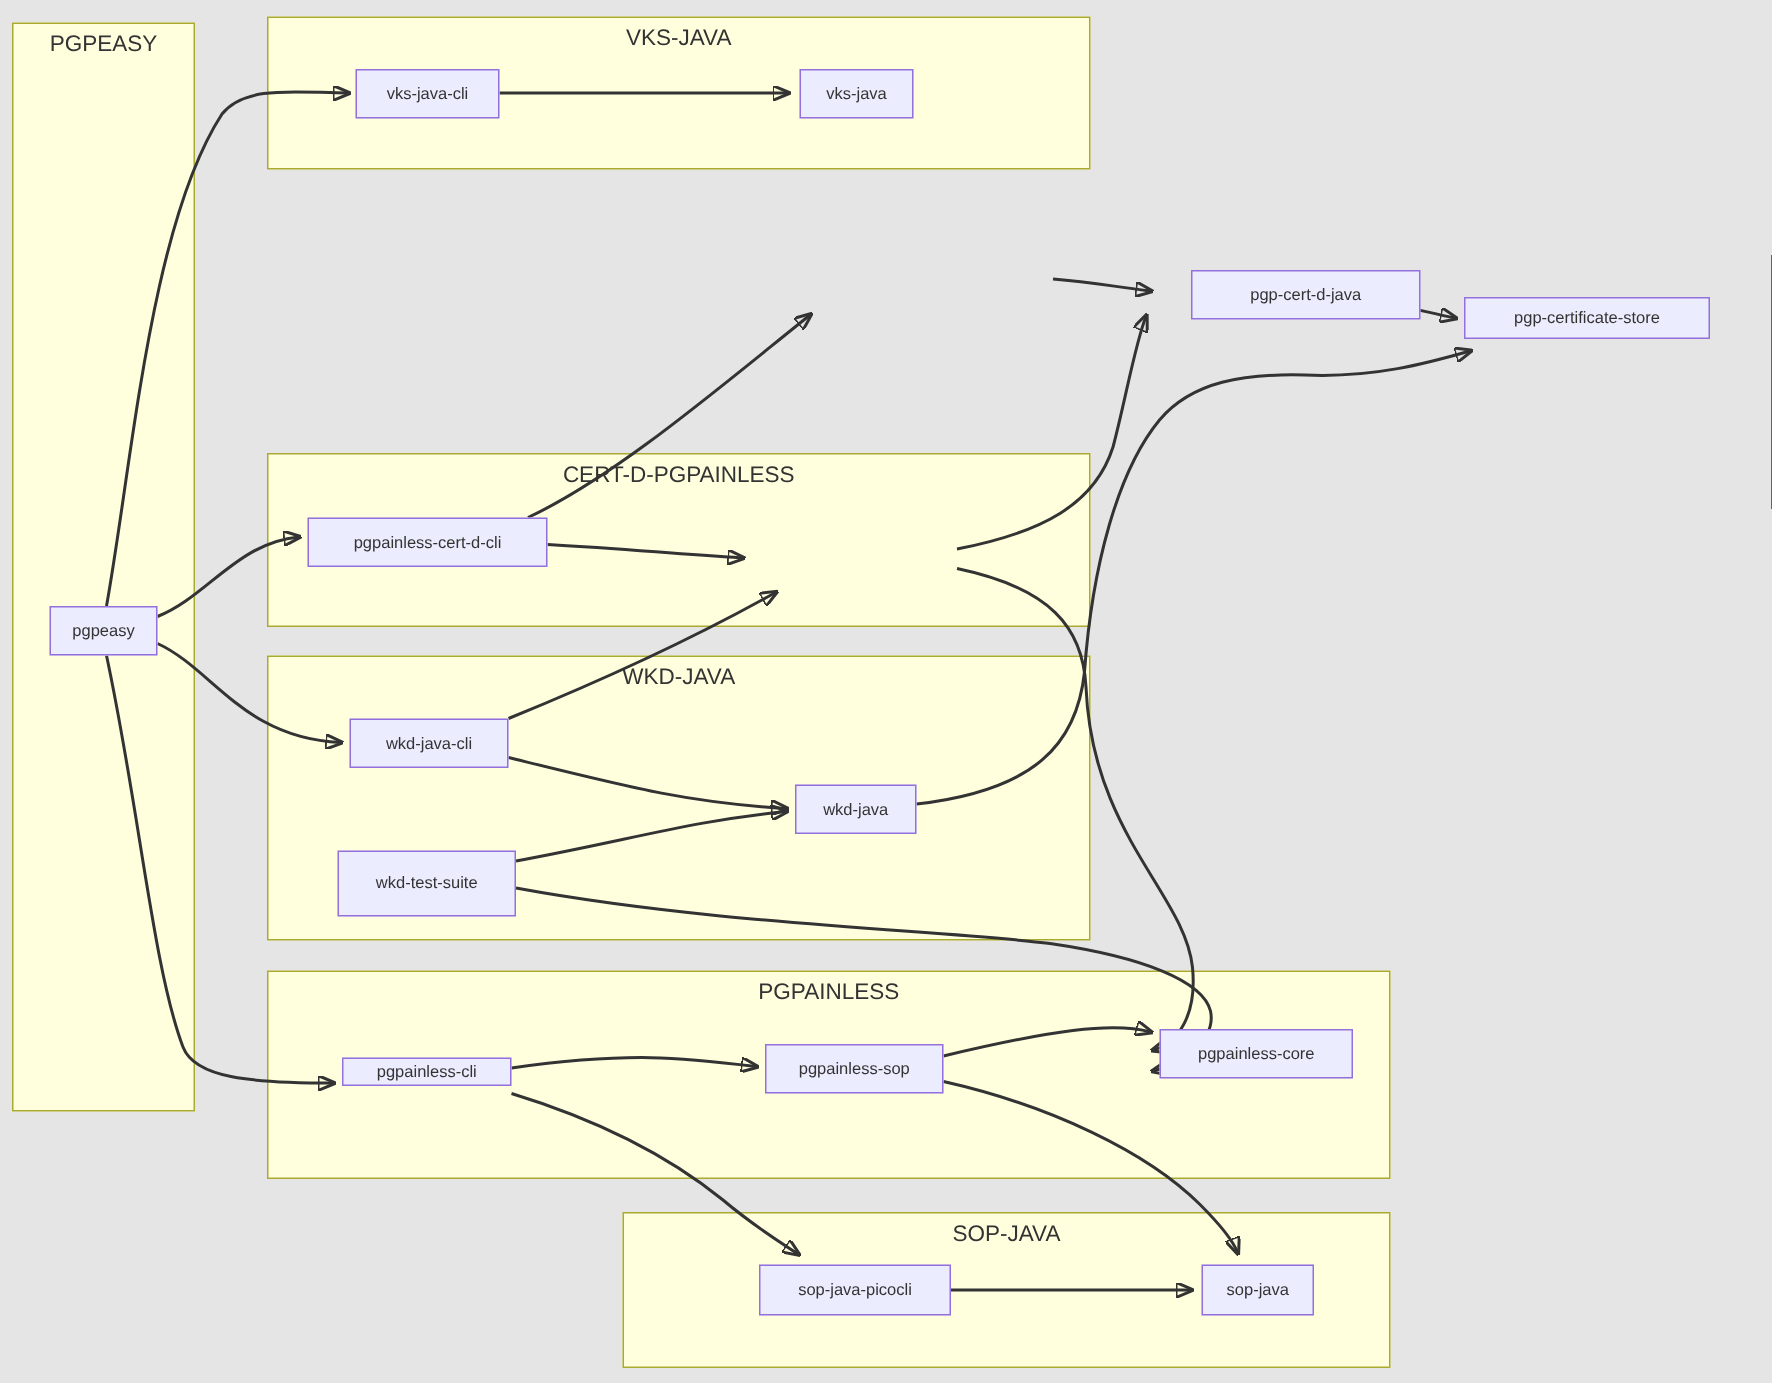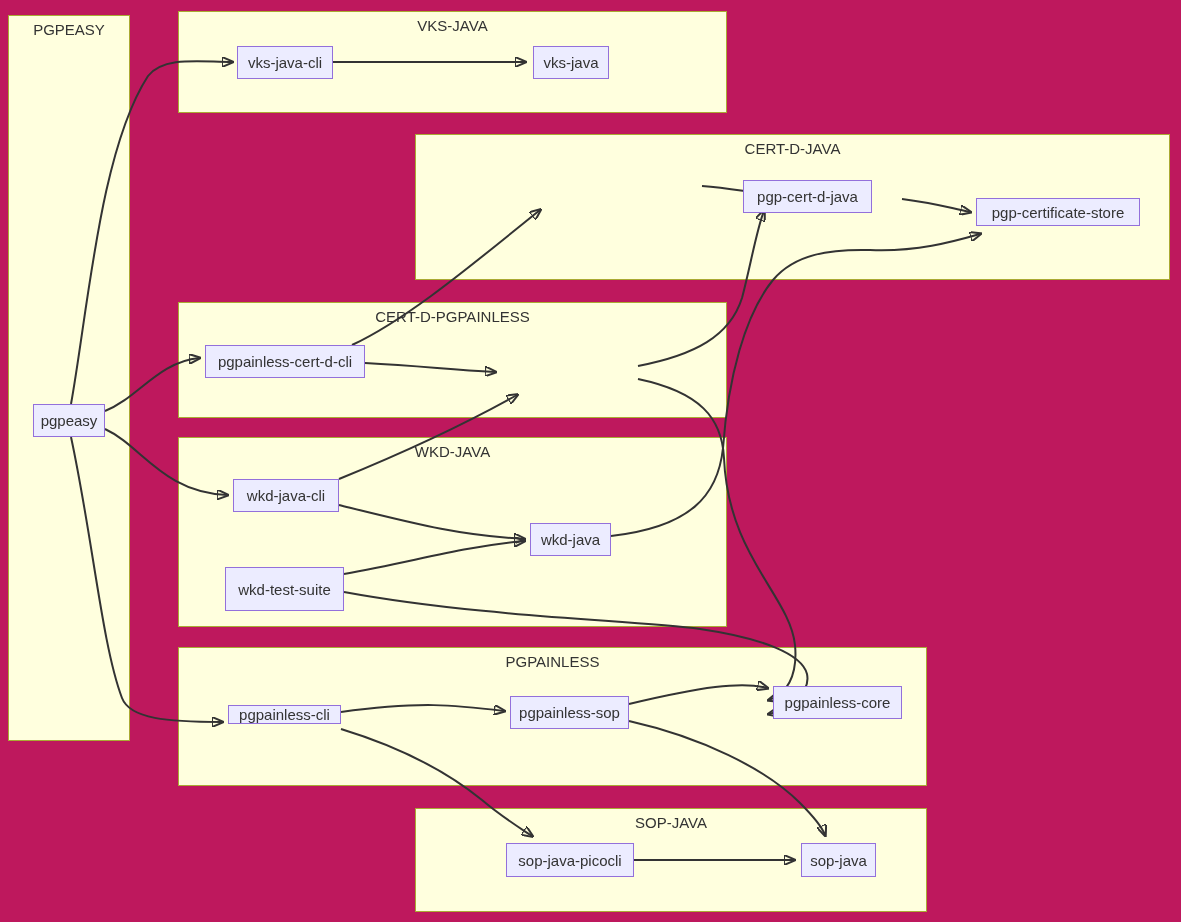--- a/index.html
+++ b/index.html
@@ -4,21 +4,21 @@
 <style>
   html, body {
     margin: 0;
     padding: 0;
     background: #000000;
   }
   .stage {
     position: relative;
     width: 1181px;
     height: 922px;
-    background: #be185d;
+    background: #e5e5e5;
     font-family: "Liberation Sans", "DejaVu Sans", sans-serif;
     overflow: hidden;
   }
   .cluster {
     position: absolute;
     background: #ffffde;
     border: 1px solid #aaaa33;
     box-sizing: border-box;
     z-index: 1;
   }
@@ -44,39 +44,36 @@
     fill: none;
   }
   .node {
     position: absolute;
     background: #ececff;
     border: 1px solid #9370db;
     box-sizing: border-box;
     display: flex;
     align-items: center;
     justify-content: center;
-    font-size: 15px;
+    font-size: 11px;
     color: #333333;
     white-space: nowrap;
     z-index: 3;
   }
 </style>
 </head>
 <body>
 
 <div class="stage">
 
   <div class="cluster" style="left:8px;top:15px;width:122px;height:726px">
     <span class="clabel">PGPEASY</span>
   </div>
   <div class="cluster" style="left:178px;top:11px;width:549px;height:102px">
     <span class="clabel">VKS-JAVA</span>
-  </div>
-  <div class="cluster" style="left:415px;top:134px;width:755px;height:146px">
-    <span class="clabel">CERT-D-JAVA</span>
   </div>
   <div class="cluster" style="left:178px;top:302px;width:549px;height:116px">
     <span class="clabel">CERT-D-PGPAINLESS</span>
   </div>
   <div class="cluster" style="left:178px;top:437px;width:549px;height:190px">
     <span class="clabel">WKD-JAVA</span>
   </div>
   <div class="cluster" style="left:178px;top:647px;width:749px;height:139px">
     <span class="clabel">PGPAINLESS</span>
   </div>
@@ -115,21 +112,21 @@
 
   <div class="node" style="left:33px;top:404px;width:72px;height:33px">
     <span>pgpeasy</span>
   </div>
   <div class="node" style="left:237px;top:46px;width:96px;height:33px">
     <span>vks-java-cli</span>
   </div>
   <div class="node" style="left:533px;top:46px;width:76px;height:33px">
     <span>vks-java</span>
   </div>
-  <div class="node" style="left:743px;top:180px;width:129px;height:33px">
+  <div class="node" style="left:794px;top:180px;width:153px;height:33px">
     <span>pgp-cert-d-java</span>
   </div>
   <div class="node" style="left:976px;top:198px;width:164px;height:28px">
     <span>pgp-certificate-store</span>
   </div>
   <div class="node" style="left:205px;top:345px;width:160px;height:33px">
     <span>pgpainless-cert-d-cli</span>
   </div>
   <div class="node" style="left:233px;top:479px;width:106px;height:33px">
     <span>wkd-java-cli</span>

